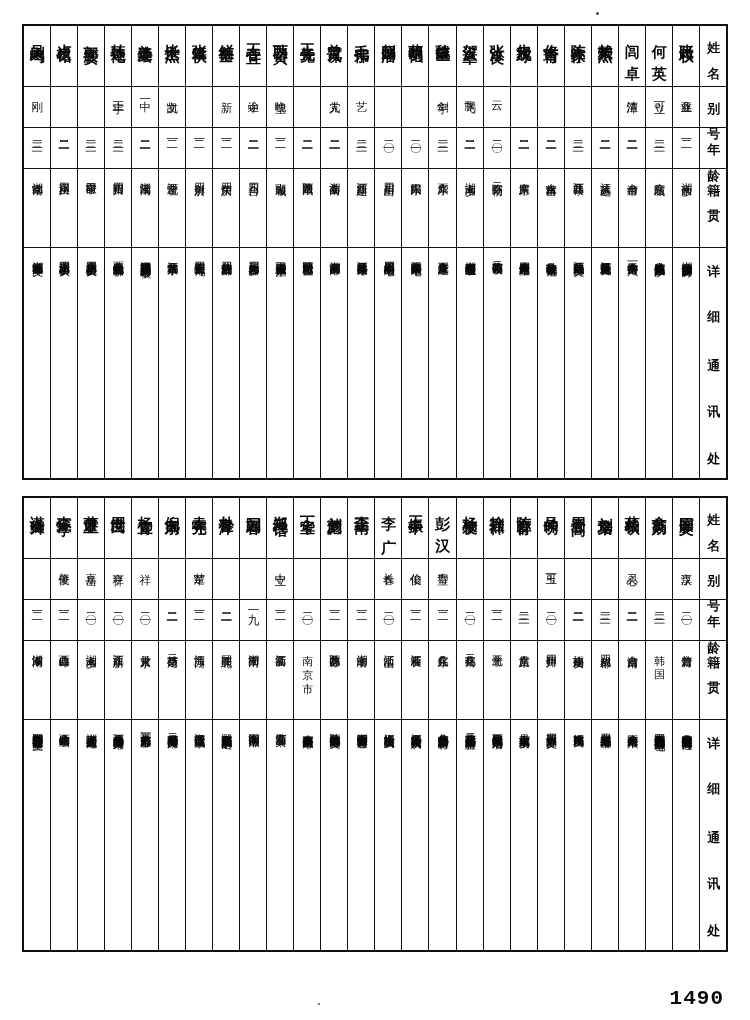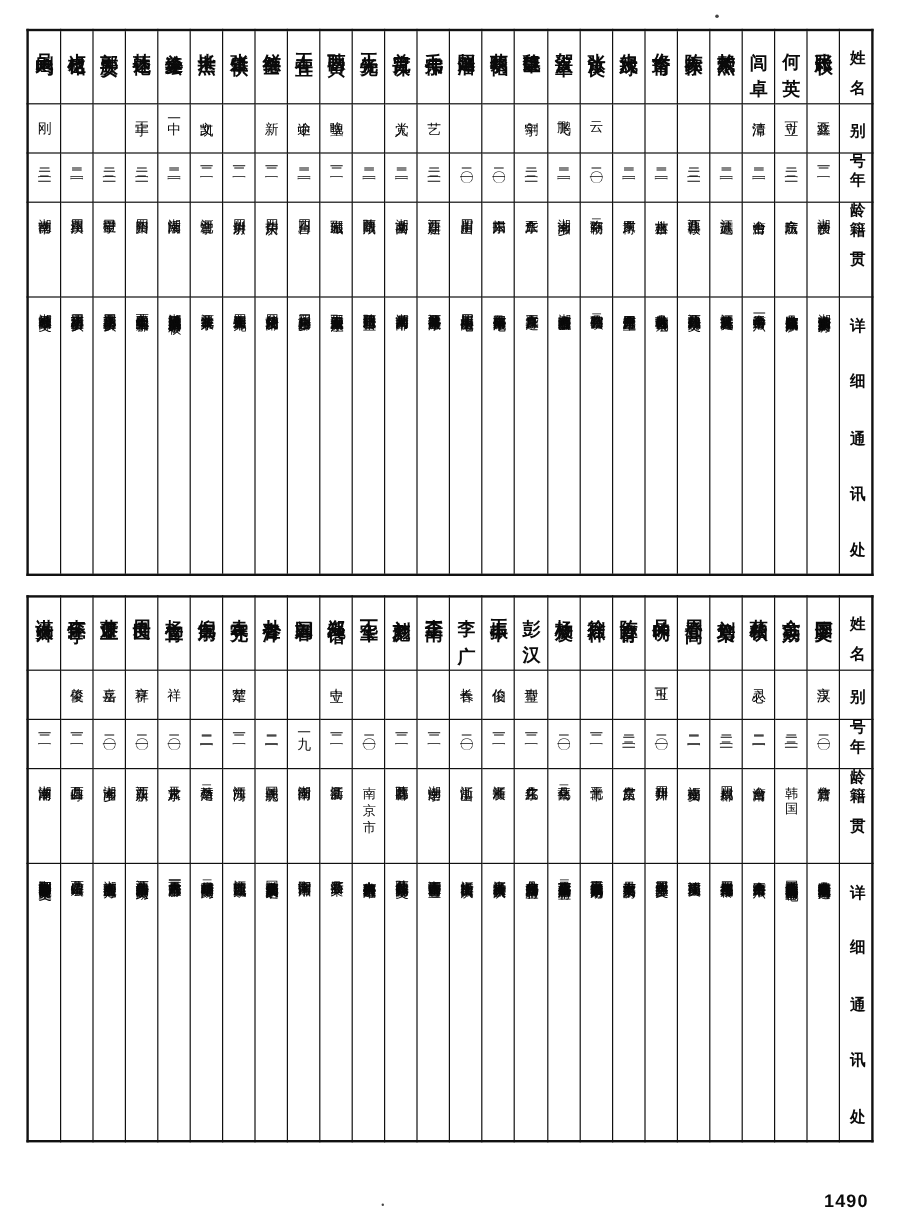--- a/index.html
+++ b/index.html
@@ -73,24 +73,24 @@
   .row-age td { height: 32px; }
   .row-native td { height: 78px; }
   .row-addr td { height: 230px; }
 
   .block2 { margin-top: 16px; }
 
   .pagenum {
     position: absolute;
     right: 26px;
     bottom: 10px;
-    font-size: 15px;
+    font-size: 21px;
     font-weight: bold;
     letter-spacing: 1px;
-    font-family: Liberation Sans, sans-serif;
+    font-family: Liberation Mono, monospace;
   }
 </style>
 </head>
 <body>
 
 <div class="page">
 
   <span class="speck s1"></span>
   <span class="speck s2"></span>
 

